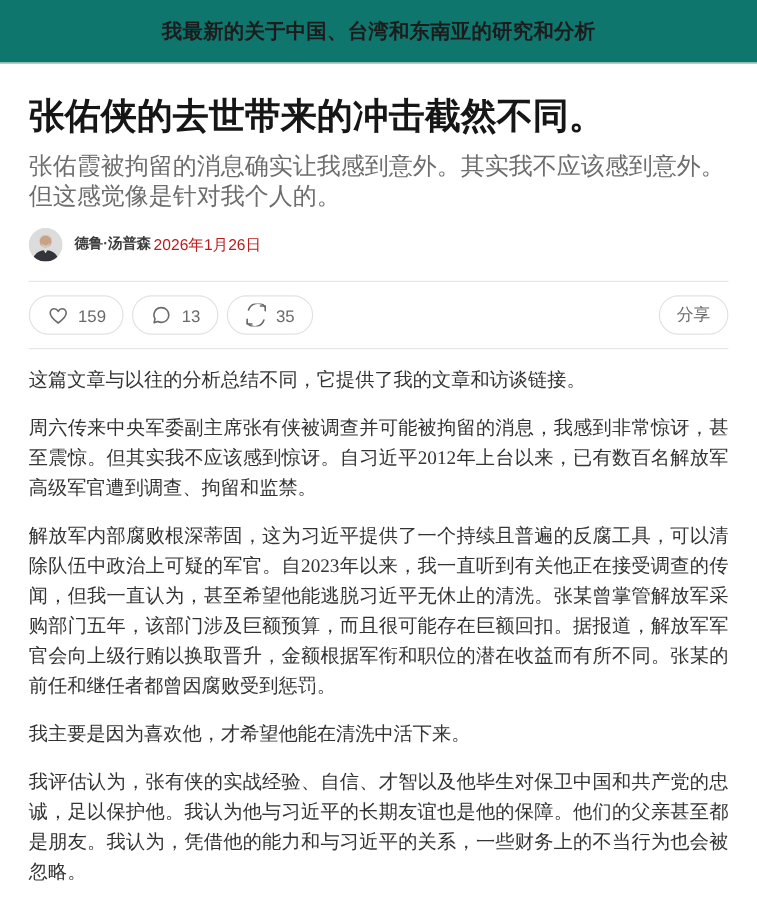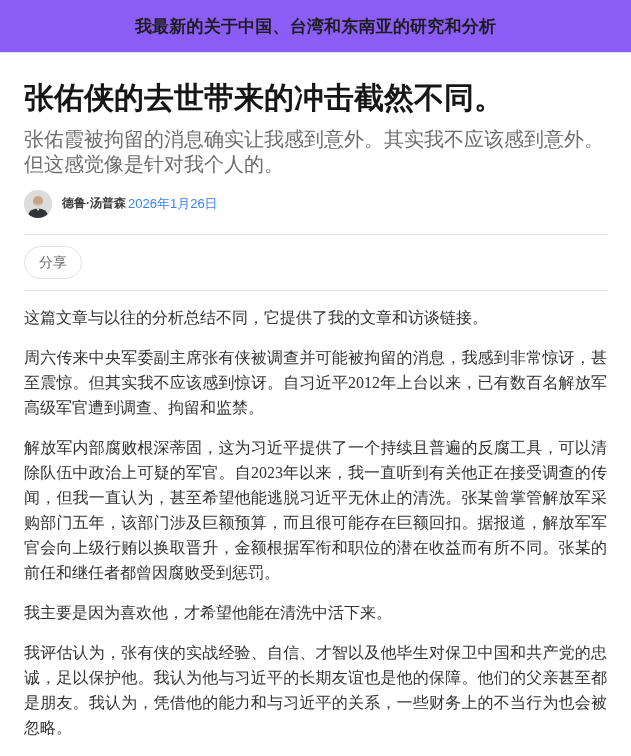--- a/index.html
+++ b/index.html
@@ -10,21 +10,21 @@
     overflow: hidden;
     font-family: "Liberation Sans", sans-serif;
     color: #333;
   }
   .pub-header {
     height: 53px;
     display: flex;
     align-items: center;
     justify-content: center;
     border-bottom: 1px solid #e4e4e4;
-    background: #8b5cf6;
+    background: #0f766e;
   }
   .pub-header .pub-title {
     font-size: 17px;
     font-weight: 700;
     color: #1c1c1c;
     letter-spacing: 0.2px;
   }
   .content { padding: 0 24px; }
   h1.post-title {
     margin-top: 25px;
@@ -53,21 +53,21 @@
     background: #dcdcdc;
     cursor: pointer;
   }
   .byline-meta { display: flex; flex-direction: row; gap: 2px; }
   .author-name {
     font-size: 12px;
     font-weight: 600;
     color: #3c3c3c;
     cursor: pointer;
   }
-  .post-date { font-size: 13px; color: #3b82f6; }
+  .post-date { font-size: 13px; color: #b91c1c; }
   .divider {
     border: none;
     border-top: 1px solid #e5e5e5;
     margin: 0;
   }
   .divider-top { margin-top: 16px; }
   .engagement-row {
     display: flex;
     align-items: center;
     justify-content: space-between;
@@ -125,20 +125,43 @@
     </div>
     <div class="byline-meta">
       <span class="author-name">德鲁·汤普森</span>
       <span class="post-date">2026年1月26日</span>
     </div>
   </div>
 
   <hr class="divider divider-top">
 
   <div class="engagement-row">
+    <div class="pill-group">
+      <button class="pill">
+        <svg width="19" height="19" viewBox="0 0 24 24" fill="none" stroke="#6a6a6a" stroke-width="1.7" stroke-linecap="round" stroke-linejoin="round">
+          <path d="M12 20.4C7.2 17 3.6 13.6 3.6 10 3.6 7.2 5.6 5.4 7.9 5.4c1.7 0 3.2 1 4.1 2.7.9-1.7 2.4-2.7 4.1-2.7 2.3 0 4.3 1.8 4.3 4.6 0 3.6-3.6 7-8.4 10.4z"></path>
+        </svg>
+        <span>159</span>
+      </button>
+      <button class="pill">
+        <svg width="19" height="19" viewBox="0 0 24 24" fill="none" stroke="#6a6a6a" stroke-width="1.7" stroke-linecap="round" stroke-linejoin="round">
+          <path d="M12 4.2a7.8 7.8 0 0 1 7.8 7.8 7.8 7.8 0 0 1-7.8 7.8c-1.3 0-2.6-.3-3.7-.9L4.3 20l1-3.9A7.8 7.8 0 0 1 12 4.2z"></path>
+        </svg>
+        <span>13</span>
+      </button>
+      <button class="pill">
+        <svg width="19" height="19" viewBox="0 0 24 24" fill="none" stroke="#6a6a6a" stroke-width="1.7" stroke-linecap="round" stroke-linejoin="round">
+          <polyline points="16.5 2.5 21.5 2.5 21.5 7.5"></polyline>
+          <path d="M21.5 3.5a10.2 10.2 0 0 0-17.6 3.2"></path>
+          <polyline points="7.5 21.5 2.5 21.5 2.5 16.5"></polyline>
+          <path d="M2.5 20.5a10.2 10.2 0 0 0 17.6-3.2"></path>
+        </svg>
+        <span>35</span>
+      </button>
+    </div>
     <button class="pill">
       <span>分享</span>
     </button>
   </div>
 
   <hr class="divider">
 
   <article class="article-body">
     <p>这篇文章与以往的分析总结不同，它提供了我的文章和访谈链接。</p>
     <p>周六传来中央军委副主席张有侠被调查并可能被拘留的消息，我感到非常惊讶，甚至震惊。但其实我不应该感到惊讶。自习近平2012年上台以来，已有数百名解放军高级军官遭到调查、拘留和监禁。</p>

